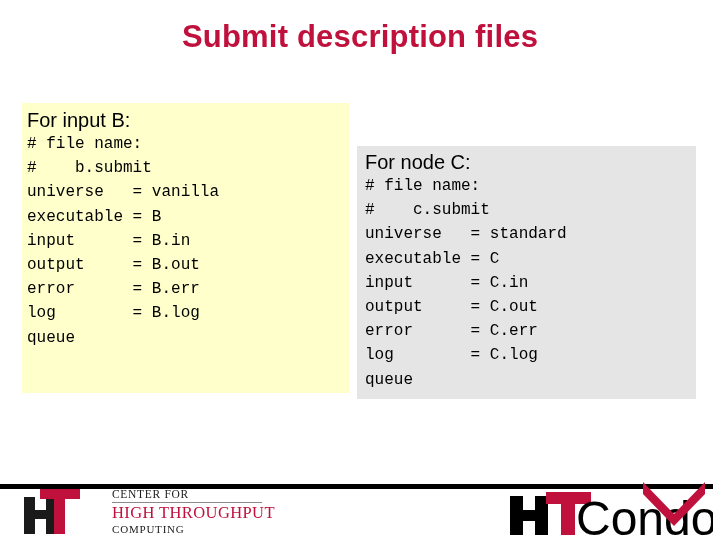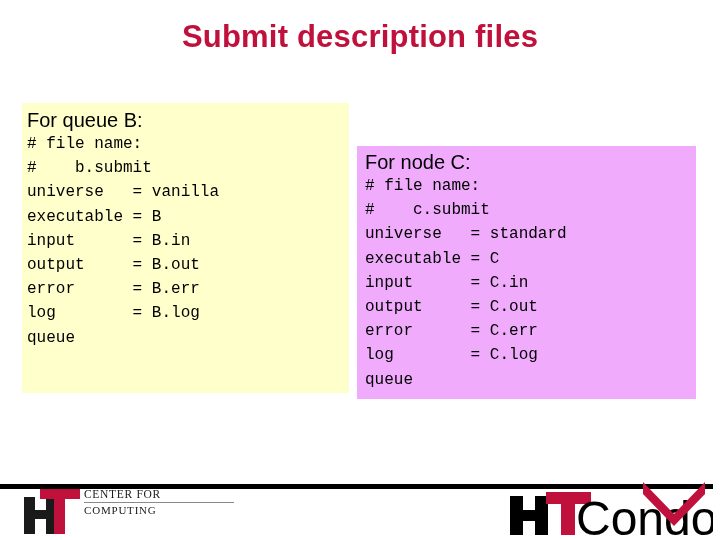--- a/index.html
+++ b/index.html
@@ -48,21 +48,21 @@
     top: 103px;
     width: 327px;
     height: 290px;
     background: #ffffcc;
   }
   #panel-node-c {
     left: 357px;
     top: 146px;
     width: 339px;
     height: 253px;
-    background: #f0abfc;
+    background: #e5e5e5;
   }
 
   .panel-heading {
     font-family: "Liberation Sans", sans-serif;
     font-size: 20px;
     font-weight: normal;
     color: #000000;
     line-height: 24px;
     white-space: pre;
   }
@@ -115,20 +115,21 @@
     position: absolute;
     left: 60px;
     top: 1px;
     width: 155px;
     height: 46px;
   }
   .chtc-line {
     font-family: "Liberation Serif", serif;
     white-space: nowrap;
     display: block;
+    margin-left: 28px;
   }
   #chtc-center-for {
     font-size: 11.5px;
     letter-spacing: 0.7px;
     color: #1a1a1a;
     line-height: 13px;
     border-bottom: 1px solid #8a8a8a;
     padding-bottom: 1px;
     width: 150px;
   }
@@ -161,21 +162,21 @@
 </style>
 </head>
 <body>
 
 <div id="slide" data-name="slide-canvas">
 
   <div id="slide-title" data-name="page-title">Submit description files</div>
 
   <div class="panel" id="panel-node-b" data-name="panel-node-b">
     <div class="panel-inner" data-name="panel-node-b-content">
-      <div class="panel-heading" data-name="panel-node-b-heading">For queue B:</div>
+      <div class="panel-heading" data-name="panel-node-b-heading">For input B:</div>
       <pre class="code-block" data-name="panel-node-b-code"># file name:
 #    b.submit
 universe   = vanilla
 executable = B
 input      = B.in
 output     = B.out
 error      = B.err
 log        = B.log
 queue</pre>
     </div>
@@ -203,20 +204,21 @@
 
       <rect x="0" y="8" width="11" height="37" fill="#1a1a1a"></rect>
       <rect x="0" y="21" width="32" height="9" fill="#1a1a1a"></rect>
       <rect x="22" y="8" width="11" height="37" fill="#1a1a1a"></rect>
 
       <rect x="16" y="0" width="40" height="10" fill="#c0103c"></rect>
       <rect x="30" y="0" width="11" height="45" fill="#c0103c"></rect>
     </svg>
     <div id="chtc-wordmark" data-name="chtc-wordmark">
       <span class="chtc-line" id="chtc-center-for" data-name="chtc-line-center-for">CENTER FOR</span>
+      <span class="chtc-line" id="chtc-high-throughput" data-name="chtc-line-high-throughput">HIGH THROUGHPUT</span>
       <span class="chtc-line" id="chtc-computing" data-name="chtc-line-computing">COMPUTING</span>
     </div>
   </div>
 
   <svg id="htcondor-logo" viewBox="0 0 205 58" data-name="htcondor-logo">
 
     <rect x="2" y="16" width="13" height="39" fill="#000000"></rect>
     <rect x="2" y="30" width="38" height="11" fill="#000000"></rect>
     <rect x="27" y="16" width="13" height="39" fill="#000000"></rect>
 

